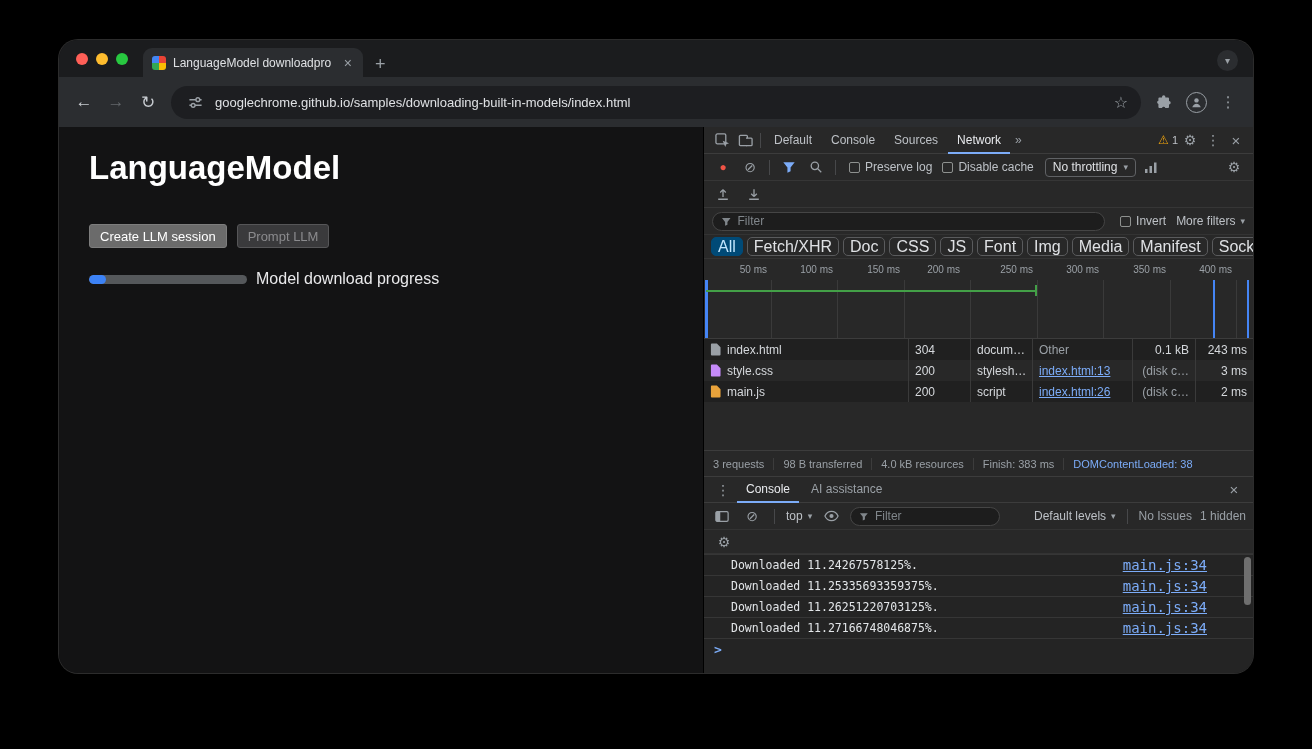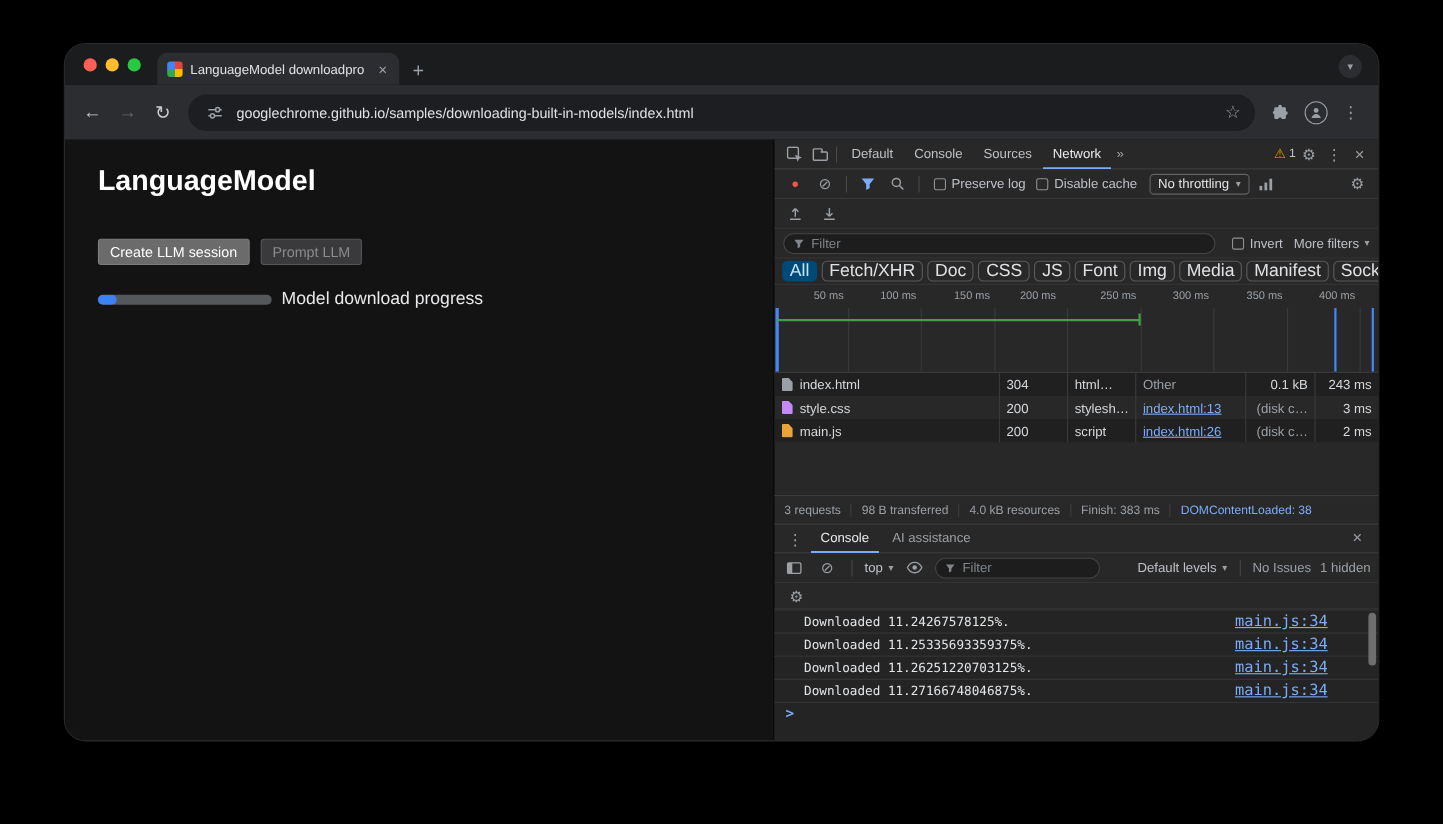--- a/index.html
+++ b/index.html
@@ -37,21 +37,21 @@
   .url-text{flex:1;font-size:13px;color:#dfe1e4;white-space:nowrap;overflow:hidden;}
   .tbicon{width:30px;height:30px;display:flex;align-items:center;justify-content:center;color:#9aa0a6;}
   .star{font-size:16px;color:#9aa0a6;}
   .avatar-ring{width:21px;height:21px;border-radius:50%;border:1.6px solid #9aa0a6;
                display:flex;align-items:center;justify-content:center;overflow:hidden;}
   .kebab{font-size:15px;color:#9aa0a6;}
 
   
   .content{flex:1;display:flex;min-height:0;}
   .page{flex:1;background:#131314;min-width:0;}
-  .page-heading{margin:22px 0 0 30px;font-size:26px;font-weight:700;color:#fff;}
+  .page-heading{margin:22px 0 0 30px;font-size:33px;font-weight:700;color:#fff;}
   .controls{margin:37px 0 0 30px;display:flex;gap:10px;align-items:flex-start;}
   .btn{font-family:inherit;font-size:13px;height:24px;padding:0 10px;border-radius:3px;}
   .btn.primary{background:#6b6b6b;color:#fff;border:1px solid #7d7d7d;}
   .btn.disabled{background:#3a3a3c;border:1px solid #565658;color:#8b8b8e;}
   .progress-row{margin:22px 0 0 30px;display:flex;align-items:center;gap:9px;}
   .progress{width:158px;height:9px;border-radius:5px;background:#55585b;position:relative;overflow:hidden;}
   .progress-fill{position:absolute;left:0;top:0;bottom:0;background:#3c82f6;border-radius:5px;}
   .progress-label{font-size:16px;color:#e9e9eb;}
 
   
@@ -355,21 +355,21 @@
 
 
       <div class="net-row odd">
         <span class="cell name-cell">
           <svg width="11" height="13" viewBox="0 0 12 14">
               <path d="M2 .5h5.5L11.5 4.5V12.5a1 1 0 0 1-1 1H2a1 1 0 0 1-1-1V1.5A1 1 0 0 1 2 .5z" fill="#9aa0a6"></path>
             </svg>
           <span>index.html</span>
         </span>
         <span class="cell">304</span>
-        <span class="cell">html…</span>
+        <span class="cell">docum…</span>
         <span class="cell dim">Other</span>
         <span class="cell num">0.1 kB</span>
         <span class="cell num">243 ms</span>
       </div>
 
       <div class="net-row">
         <span class="cell name-cell">
           <svg width="11" height="13" viewBox="0 0 12 14">
               <path d="M2 .5h5.5L11.5 4.5V12.5a1 1 0 0 1-1 1H2a1 1 0 0 1-1-1V1.5A1 1 0 0 1 2 .5z" fill="#c58af9"></path>
             </svg>

